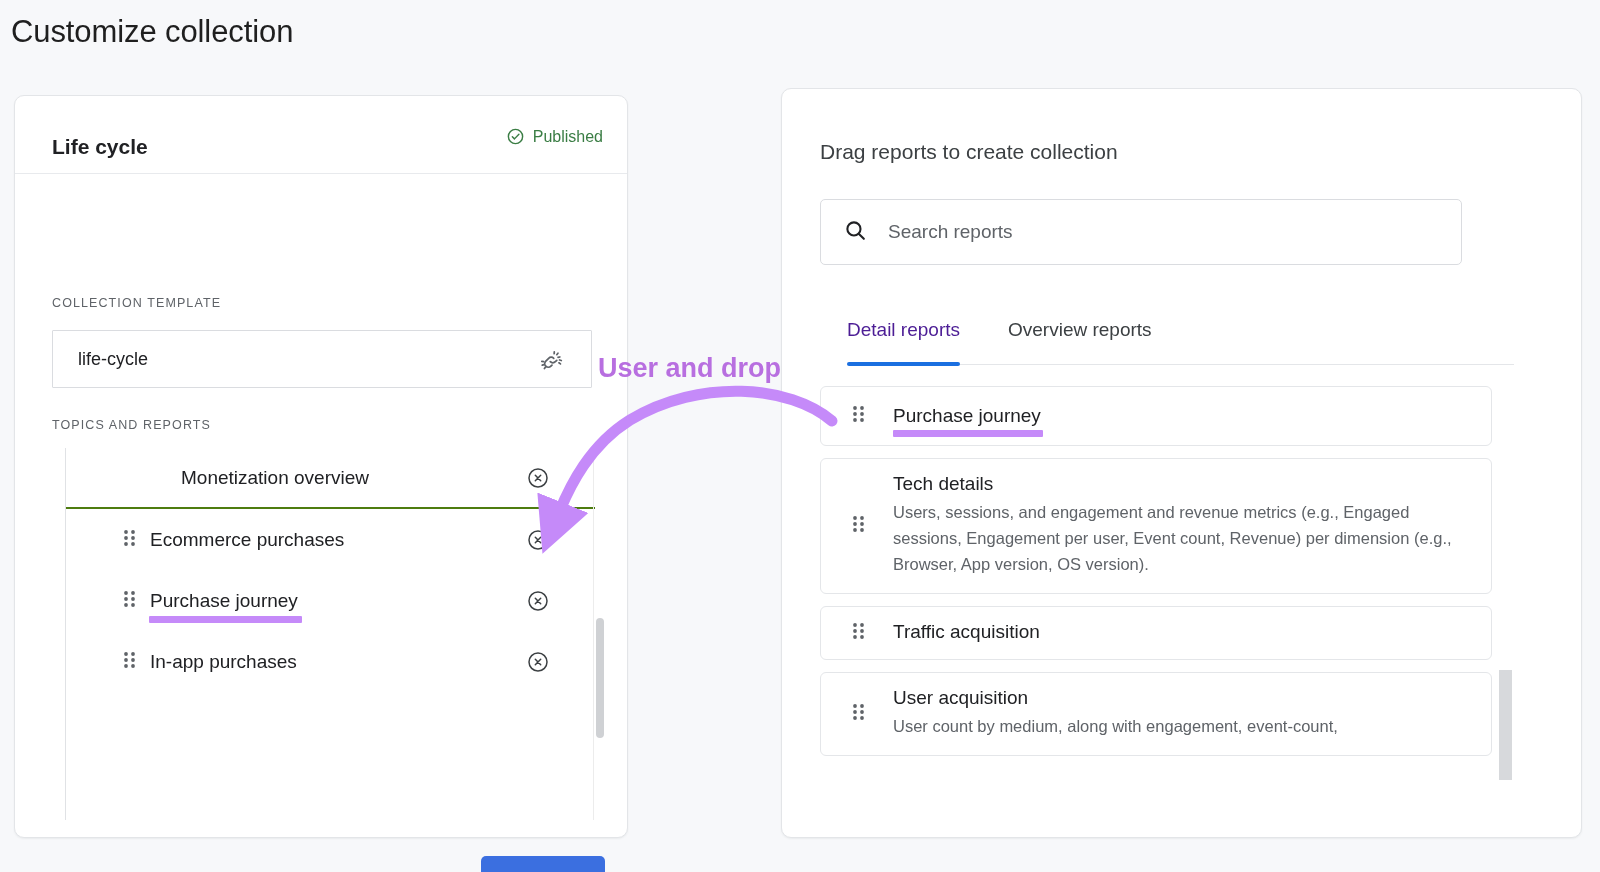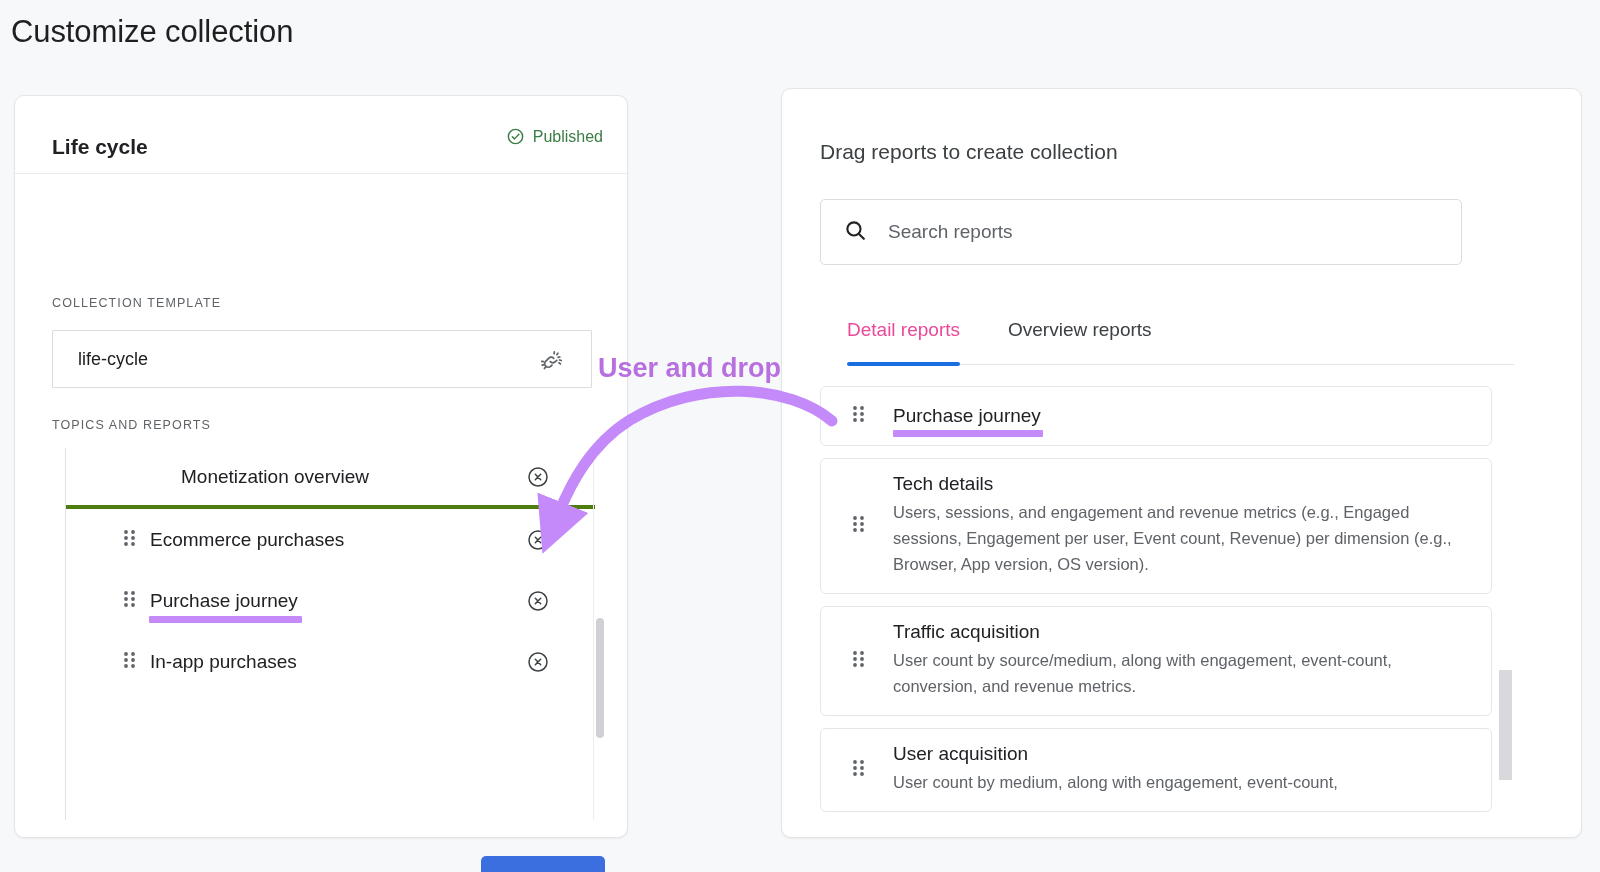--- a/index.html
+++ b/index.html
@@ -64,21 +64,21 @@
   .tree {
     position: absolute; left: 50px; top: 352px;
     width: 530px; height: 372px;
     border-left: 1px solid #e0e2e5;
   }
   .tree-row {
     position: relative; height: 61px;
     display: flex; align-items: center;
   }
   .tree-row.topic   { padding-left: 15px; }
-  .tree-row.overview{ padding-left: 87px; border-bottom: 4px solid #4d7c0f; }
+  .tree-row.overview{ padding-left: 87px; border-bottom: 2px solid #4d7c0f; }
   .tree-row.report  { padding-left: 56px; }
   .grip { width: 16px; flex: 0 0 16px; margin-right: 12px; }
   .grip.spacer { visibility: hidden; }
   .row-label {
     font-size: 19px; color: #202124; position: relative; white-space: nowrap;
   }
   .row-label.hl::after {
     content: ""; position: absolute; left: -1px; right: -4px; bottom: -11px;
     height: 7px; background: #c58af9; border-radius: 1px;
   }
@@ -126,21 +126,21 @@
   .tabs {
     position: absolute; left: 65px; top: 230px;
     width: 667px; height: 46px;
     border-bottom: 1px solid #e4e6e9;
     display: flex; gap: 48px;
   }
   .tab {
     font-size: 19px; color: #3c4043; cursor: pointer;
     padding-bottom: 14px; position: relative;
   }
-  .tab.active { color: #ec4899; }
+  .tab.active { color: #4c1d95; }
   .tab.active::after {
     content: ""; position: absolute; left: 0; right: 0; bottom: -2px;
     height: 4px; background: #1a6fe0; border-radius: 2px;
   }
 
   .report-list {
     position: absolute; left: 38px; top: 297px;
     width: 694px; height: 525px; overflow: hidden;
   }
   .report-card {
@@ -336,21 +336,20 @@
         <div class="report-card">
           <span class="grip-abs"><svg width="16" height="22" viewBox="0 0 16 22">
               <circle cx="4" cy="5" r="1.9" fill="#5f6368"></circle>
               <circle cx="11" cy="5" r="1.9" fill="#5f6368"></circle>
               <circle cx="4" cy="11" r="1.9" fill="#5f6368"></circle>
               <circle cx="11" cy="11" r="1.9" fill="#5f6368"></circle>
               <circle cx="4" cy="17" r="1.9" fill="#5f6368"></circle>
               <circle cx="11" cy="17" r="1.9" fill="#5f6368"></circle>
             </svg></span>
           <div class="report-title">Traffic acquisition</div>
-          <div class="report-desc">User count by source/medium, along with engagement, event-count, conversion, and revenue metrics.</div>
         </div>
         <div class="report-card">
           <span class="grip-abs"><svg width="16" height="22" viewBox="0 0 16 22">
               <circle cx="4" cy="5" r="1.9" fill="#5f6368"></circle>
               <circle cx="11" cy="5" r="1.9" fill="#5f6368"></circle>
               <circle cx="4" cy="11" r="1.9" fill="#5f6368"></circle>
               <circle cx="11" cy="11" r="1.9" fill="#5f6368"></circle>
               <circle cx="4" cy="17" r="1.9" fill="#5f6368"></circle>
               <circle cx="11" cy="17" r="1.9" fill="#5f6368"></circle>
             </svg></span>

